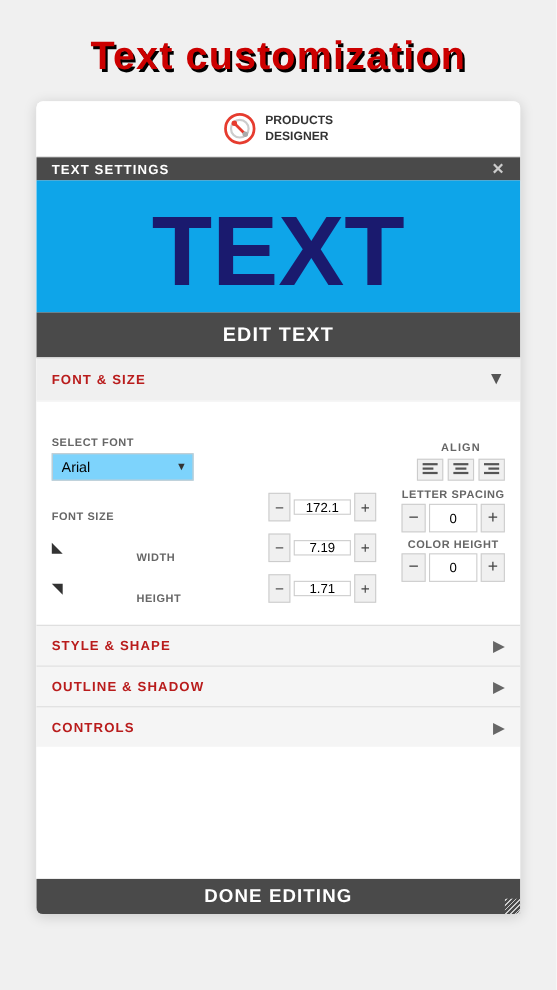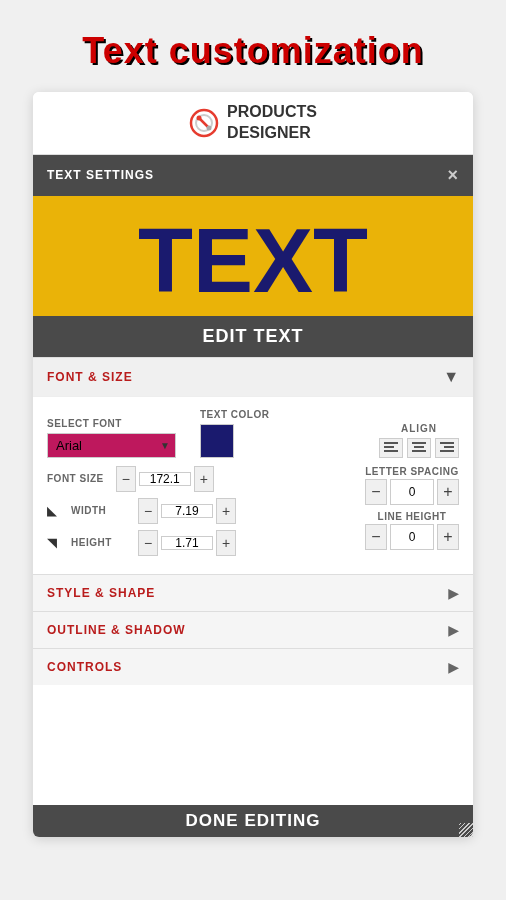--- a/index.html
+++ b/index.html
@@ -41,47 +41,47 @@
     }
 
     .logo-circle {
       width: 30px;
       height: 30px;
       margin-right: 8px;
       flex-shrink: 0;
     }
 
     .logo-text {
-      font-size: 16px;
+      font-size: 11px;
       font-weight: bold;
       color: #333;
       line-height: 1.3;
     }
 
     .text-settings-bar {
       background: #4a4a4a;
       color: #fff;
       font-size: 12px;
       font-weight: bold;
       letter-spacing: 1px;
-      padding: 10px 14px;
+      padding: 0 14px;
       display: flex;
       align-items: center;
       justify-content: space-between;
       text-align: right;
     }
 
     .close-x {
       font-size: 18px;
       color: #ccc;
       cursor: pointer;
     }
 
     .text-preview-area {
-      background: #eab308;
+      background: #0ea5e9;
       padding: 20px 16px 10px;
       text-align: center;
       min-height: 100px;
       display: flex;
       align-items: center;
       justify-content: center;
     }
 
     .preview-text {
       font-size: 90px;
@@ -171,27 +171,28 @@
       justify-content: center;
       font-size: 12px;
     }
 
     .field-label {
       font-size: 10px;
       color: #666;
       letter-spacing: 0.5px;
       font-weight: bold;
       min-width: 55px;
+      margin-top: 20px;
     }
 
     .font-select {
       border: 1px solid #ccc;
       padding: 4px 8px;
       font-size: 13px;
-      background: #be185d;
+      background: #7dd3fc;
       min-width: 110px;
       appearance: none;
       cursor: pointer;
       position: relative;
     }
 
     .select-wrapper {
       position: relative;
       display: inline-block;
     }
@@ -219,20 +220,21 @@
       color: #666;
       letter-spacing: 0.5px;
       font-weight: bold;
     }
 
     .size-row {
       display: flex;
       align-items: center;
       gap: 12px;
       margin-bottom: 6px;
+      justify-content: space-between;
     }
 
     .size-control {
       display: flex;
       align-items: center;
       gap: 3px;
     }
 
     .size-btn {
       width: 20px;
@@ -403,24 +405,20 @@
           <span class="field-label">SELECT FONT</span>
           <div class="select-wrapper">
             <select class="font-select">
               <option>Arial</option>
               <option>Times New Roman</option>
               <option>Georgia</option>
             </select>
           </div>
         </div>
 
-        <div style="display:flex;flex-direction:column;gap:4px;margin-left:14px;">
-          <span class="color-label">TEXT COLOR</span>
-          <div class="color-swatch" style="background:#1a1a6e;"></div>
-        </div>
 
         <div class="align-group" style="margin-left:auto;">
           <span class="align-label">ALIGN</span>
           <div class="align-buttons">
             <div class="align-btn" title="Align Left">
               <svg width="14" height="12" viewBox="0 0 14 12">
                   <rect x="0" y="0" width="14" height="2" fill="#555"></rect>
                   <rect x="0" y="4" width="10" height="2" fill="#555"></rect>
                   <rect x="0" y="8" width="14" height="2" fill="#555"></rect>
                 </svg>
@@ -481,21 +479,21 @@
           <div class="right-control-group">
             <span class="right-control-label">LETTER SPACING</span>
             <div class="right-control-row">
               <div class="spacing-btn">−</div>
               <input class="spacing-input" type="text" value="0" style="">
               <div class="spacing-btn">+</div>
             </div>
           </div>
 
           <div class="right-control-group">
-            <span class="right-control-label">LINE HEIGHT</span>
+            <span class="right-control-label">COLOR HEIGHT</span>
             <div class="right-control-row">
               <div class="spacing-btn">−</div>
               <input class="spacing-input" type="text" value="0" style="">
               <div class="spacing-btn">+</div>
             </div>
           </div>
         </div>
       </div>
 
     </div>

